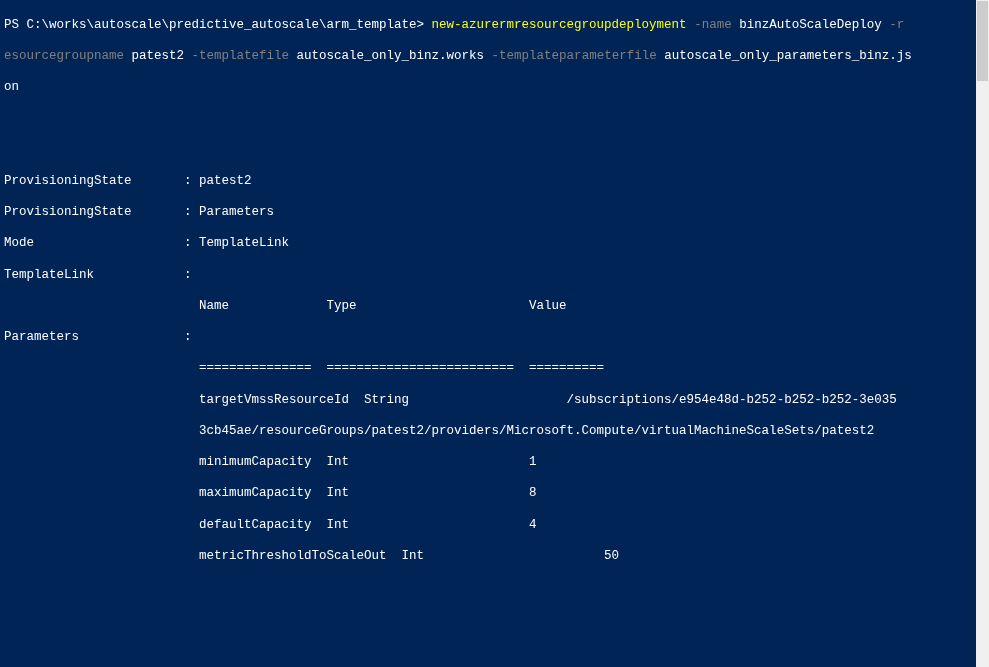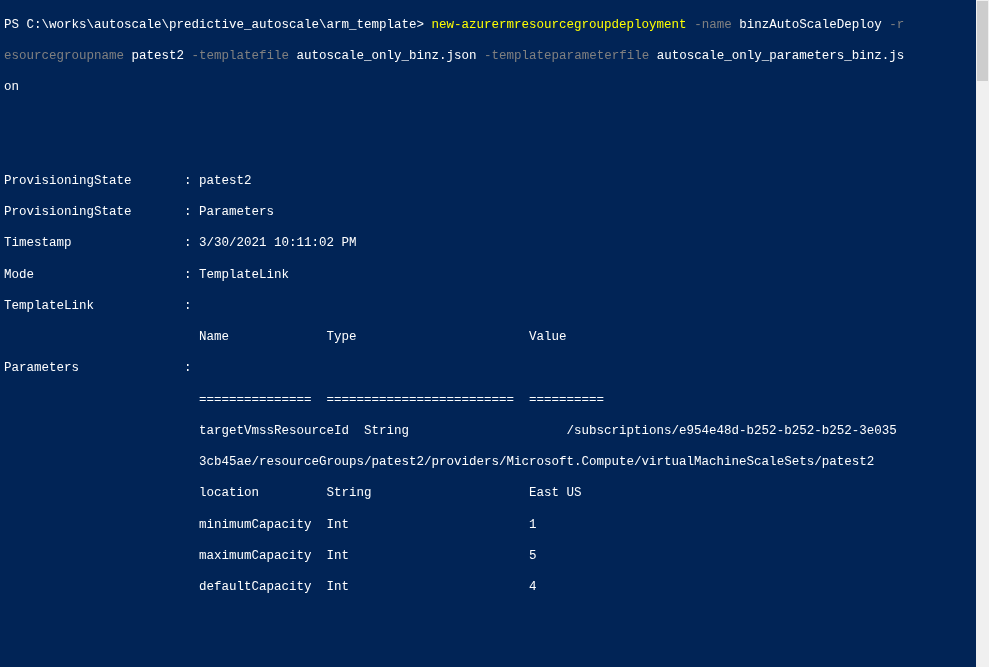--- a/index.html
+++ b/index.html
@@ -41,38 +41,37 @@
     .white { color: #ffffff; }
     .yellow { color: #ffff00; }
     .gray { color: #808080; }
     .line { display: block; }
   </style>
 </head>
 <body>
 
 <div class="terminal">
 <span class="line"><span class="white">PS C:\works\autoscale\predictive_autoscale\arm_template&gt; </span><span class="yellow">new-azurermresourcegroupdeployment</span><span class="gray"> -name </span><span class="white">binzAutoScaleDeploy</span><span class="gray"> -r</span></span>
-<span class="line"><span class="gray">esourcegroupname </span><span class="white">patest2</span><span class="gray"> -templatefile </span><span class="white">autoscale_only_binz.json</span><span class="gray"> -templateparameterfile </span><span class="white">autoscale_only_parameters_binz.js</span></span>
+<span class="line"><span class="gray">esourcegroupname </span><span class="white">patest2</span><span class="gray"> -templatefile </span><span class="white">autoscale_only_binz.works</span><span class="gray"> -templateparameterfile </span><span class="white">autoscale_only_parameters_binz.js</span></span>
 <span class="line"><span class="white">on</span></span>
 <span class="line">  </span>
 <span class="line">  </span>
 <span class="line"><span>ProvisioningState       :</span><span> patest2</span></span>
 <span class="line"><span>ProvisioningState       :</span><span> Parameters</span></span>
-<span class="line"><span>Timestamp               :</span><span> 3/30/2021 10:11:02 PM</span></span>
 <span class="line"><span>Mode                    :</span><span> TemplateLink</span></span>
 <span class="line"><span>TemplateLink            :</span></span>
 <span class="line">                          Name             Type                       Value     </span>
 <span class="line"><span>Parameters              :</span></span>
 <span class="line">                          ===============  =========================  ==========</span>
 <span class="line">                          targetVmssResourceId  String                     /subscriptions/e954e48d-b252-b252-b252-3e035</span>
 <span class="line">                          3cb45ae/resourceGroups/patest2/providers/Microsoft.Compute/virtualMachineScaleSets/patest2</span>
-<span class="line">                          location         String                     East US   </span>
 <span class="line">                          minimumCapacity  Int                        1         </span>
-<span class="line">                          maximumCapacity  Int                        5         </span>
+<span class="line">                          maximumCapacity  Int                        8         </span>
 <span class="line">                          defaultCapacity  Int                        4         </span>
+<span class="line">                          metricThresholdToScaleOut  Int                        50        </span>
 
 
 
 
 
 
 
 
 
 

